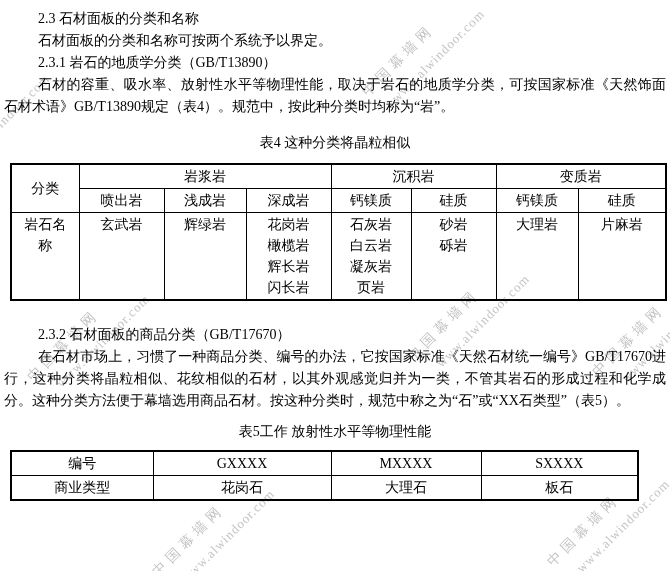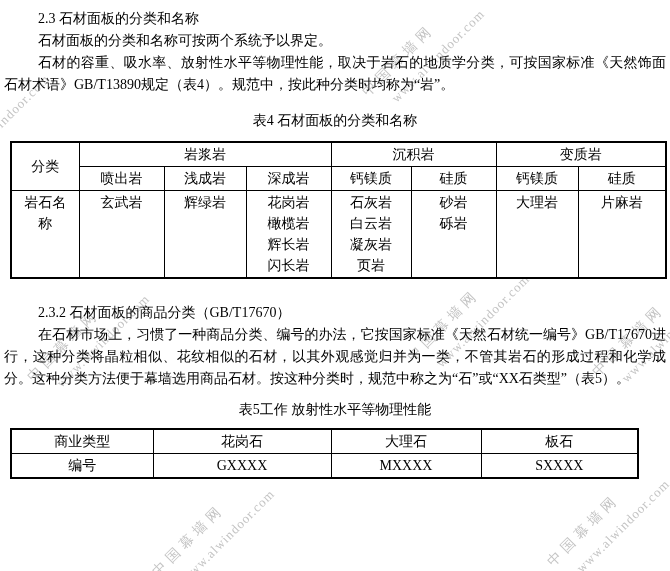--- a/index.html
+++ b/index.html
@@ -73,23 +73,24 @@
     <div class="wm" style="left:535px;top:491px">
       <div class="wm-cn">中国幕墙网</div>
       <div class="wm-url">www.alwindoor.com</div>
     </div>
   </div>
 
   <div class="content">
 
     <p class="para">2.3 石材面板的分类和名称</p>
     <p class="para">石材面板的分类和名称可按两个系统予以界定。</p>
+    <p class="para">2.3.1 岩石的地质学分类（GB/T13890）</p>
     <p class="para">石材的容重、吸水率、放射性水平等物理性能，取决于岩石的地质学分类，可按国家标准《天然饰面石材术语》GB/T13890规定（表4）。规范中，按此种分类时均称为“岩”。</p>
 
-    <p class="tbl-title">表4 石材面板的分类和名称</p>
+    <p class="tbl-title">表4 这种分类将晶粒相似</p>
 
     <table class="t4">
       <colgroup>
         <col style="width:68px">
           <col style="width:85px">
           <col style="width:82px">
           <col style="width:85px">
         <col style="width:80px">
           <col style="width:85px">
           <col style="width:82px">
@@ -139,28 +140,28 @@
 
     <table class="t5">
       <colgroup>
         <col style="width:142px">
           <col style="width:178px">
           <col style="width:150px">
           <col style="width:157px">
       </colgroup>
       <tbody>
         <tr class="hrow">
+          <td>编号</td>
+          <td>GXXXX</td>
+          <td>MXXXX</td>
+          <td>SXXXX</td>
+        </tr>
+        <tr class="hrow">
           <td>商业类型</td>
           <td>花岗石</td>
           <td>大理石</td>
           <td>板石</td>
-        </tr>
-        <tr class="hrow">
-          <td>编号</td>
-          <td>GXXXX</td>
-          <td>MXXXX</td>
-          <td>SXXXX</td>
         </tr>
       </tbody>
     </table>
 
   </div>
 </div>
 
 </body></html>

